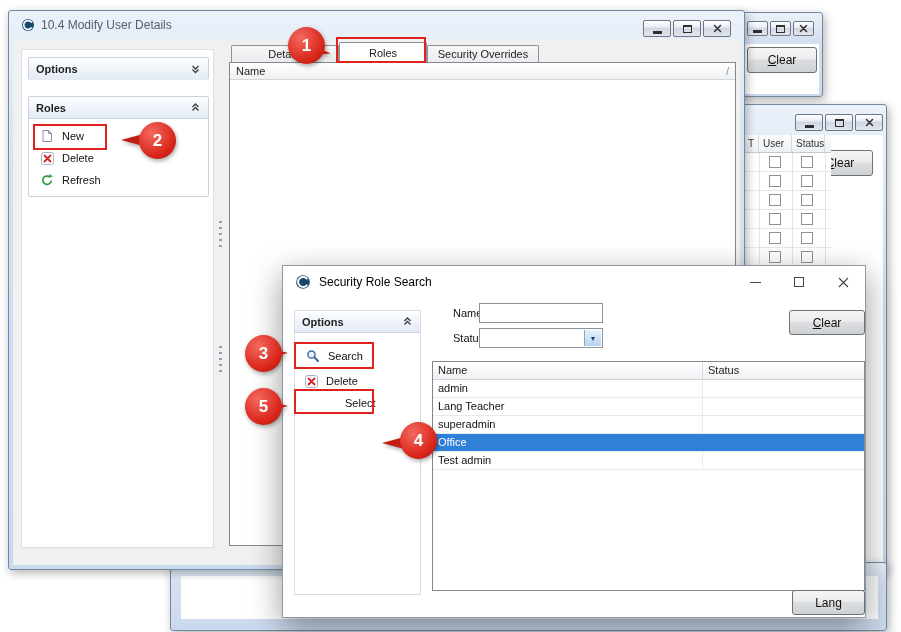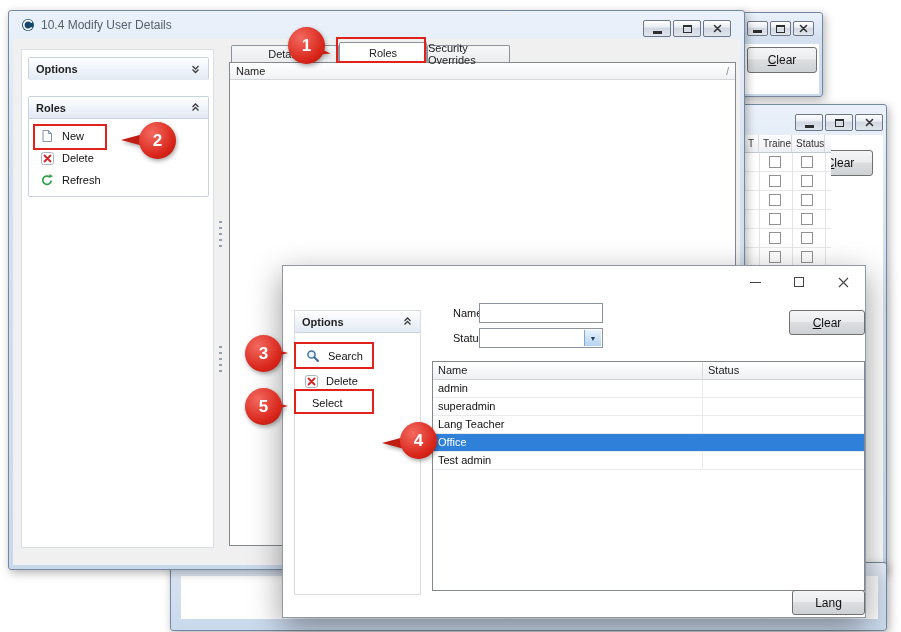--- a/index.html
+++ b/index.html
@@ -34,21 +34,21 @@
 
   
   .client{position:absolute;left:4px;top:28px;right:4px;bottom:4px;background:#f0f0f0;}
   .sidebar{position:absolute;background:#ffffff;border:1px solid #d9dfe9;}
   .group{position:absolute;border:1px solid #c9d2e0;border-radius:2px;background:#fff;}
   .group-header{height:22px;display:flex;align-items:center;justify-content:space-between;
                 padding:0 7px;background:linear-gradient(180deg,#fdfeff,#e3eaf5);
                 border-bottom:1px solid #c9d2e0;font-weight:bold;color:#1f1f1f;}
   .item{height:22px;display:flex;align-items:center;padding-left:11px;color:#111;}
   .item .ic{width:14px;height:14px;margin-right:8px;display:flex;align-items:center;justify-content:center;}
-  .item.noicon{padding-left:17px;}
+  .item.noicon{padding-left:50px;}
   .splitdots{position:absolute;width:3px;height:26px;
              background:repeating-linear-gradient(180deg,#94a0ae 0 2px,transparent 2px 6px);}
 
   .tab{position:absolute;top:6px;height:17px;z-index:2;display:flex;align-items:center;justify-content:center;
        background:linear-gradient(#f6f7f8,#eaecee);border:1px solid #8b929b;border-bottom:none;
        border-radius:2px 2px 0 0;color:#222;}
   .tab.active{top:3px;height:21px;background:#fff;z-index:3;}
   .listview{position:absolute;background:#fff;border:1px solid #828790;z-index:1;}
   .lv-header{height:17px;display:flex;align-items:center;justify-content:space-between;padding:0 6px;
              background:linear-gradient(#ffffff,#eff1f3);border-bottom:1px solid #d4d7da;color:#222;}
@@ -141,21 +141,21 @@
         </svg>
     </div>
   </div>
   <div class="abs" style="left:5px;top:30px;width:177px;height:433px;background:#fff"></div>
   <button class="w7btn" style="left:106px;top:45px;width:66px;height:26px;z-index:1">
     <span class="aklabel">Clear</span>
   </button>
   <div class="abs" style="left:1px;top:30px;width:129px;height:433px;background:#fff;z-index:2">
     <div class="ghdr">
       <div class="gh" style="width:57px;text-align:right">T</div>
-      <div class="gh" style="width:33px">Traine</div>
+      <div class="gh" style="width:33px">User</div>
       <div class="gh" style="width:33px">Status</div>
     </div>
     <div class="cbrow">
       <span class="cb" style="left:67px"></span>
       <span class="cb" style="left:99px"></span>
     </div>
     <div class="cbrow">
       <span class="cb" style="left:67px"></span>
       <span class="cb" style="left:99px"></span>
     </div>
@@ -261,34 +261,41 @@
 
     <div class="splitdots" style="left:206px;top:182px"></div>
     <div class="splitdots" style="left:206px;top:307px"></div>
 
     <div class="tab" style="left:218px;width:108px">
       <span>Details</span>
     </div>
     <div class="tab active" style="left:326px;width:88px">
       <span>Roles</span>
     </div>
-    <div class="tab" style="left:414px;width:83px">
+    <div class="tab" style="left:414px;width:112px">
       <span>Security Overrides</span>
     </div>
 
     <div class="listview" style="left:216px;top:23px;width:507px;height:484px">
       <div class="lv-header">
         <span>Name</span>
         <span class="lv-sort">/</span>
       </div>
     </div>
   </div>
 </div>
 
 <div id="dialog" style="left:282px;top:265px;width:584px;height:353px">
+  <div class="dlg-titlebar">
+    <svg width="16" height="16" viewBox="0 0 14 14">
+      <circle cx="7" cy="7" r="6" fill="#16486e"></circle>
+      <path d="M10.8 4.6 A4.4 4.4 0 1 0 10.8 9.4" fill="none" stroke="#fff" stroke-width="1.7"></path>
+    </svg>
+    <span class="dlg-title">Security Role Search</span>
+  </div>
   <div class="dlg-caps">
     <div class="dlg-cap">
         <div class="m-min"></div>
       </div>
     <div class="dlg-cap">
         <div class="m-max"></div>
       </div>
     <div class="dlg-cap">
       <svg width="11" height="11" viewBox="0 0 11 11">
           <path d="M1 1 L10 10 M10 1 L1 10" stroke="#444" stroke-width="1.1"></path>
@@ -341,25 +348,25 @@
   <div class="dtable" style="left:149px;top:95px;width:433px;height:230px">
     <div class="dt-header">
       <div class="dt-h c-name">Name</div>
       <div class="dt-h c-status">Status</div>
     </div>
     <div class="trow">
       <div class="tc c-name">admin</div>
       <div class="tc c-status"></div>
     </div>
     <div class="trow">
+      <div class="tc c-name">Lang Teacher</div>
+      <div class="tc c-status"></div>
+    </div>
+    <div class="trow">
       <div class="tc c-name">superadmin</div>
-      <div class="tc c-status"></div>
-    </div>
-    <div class="trow">
-      <div class="tc c-name">Lang Teacher</div>
       <div class="tc c-status"></div>
     </div>
     <div class="trow sel">
       <div class="tc c-name">Office</div>
       <div class="tc c-status"></div>
     </div>
     <div class="trow">
       <div class="tc c-name">Test admin</div>
       <div class="tc c-status"></div>
     </div>

